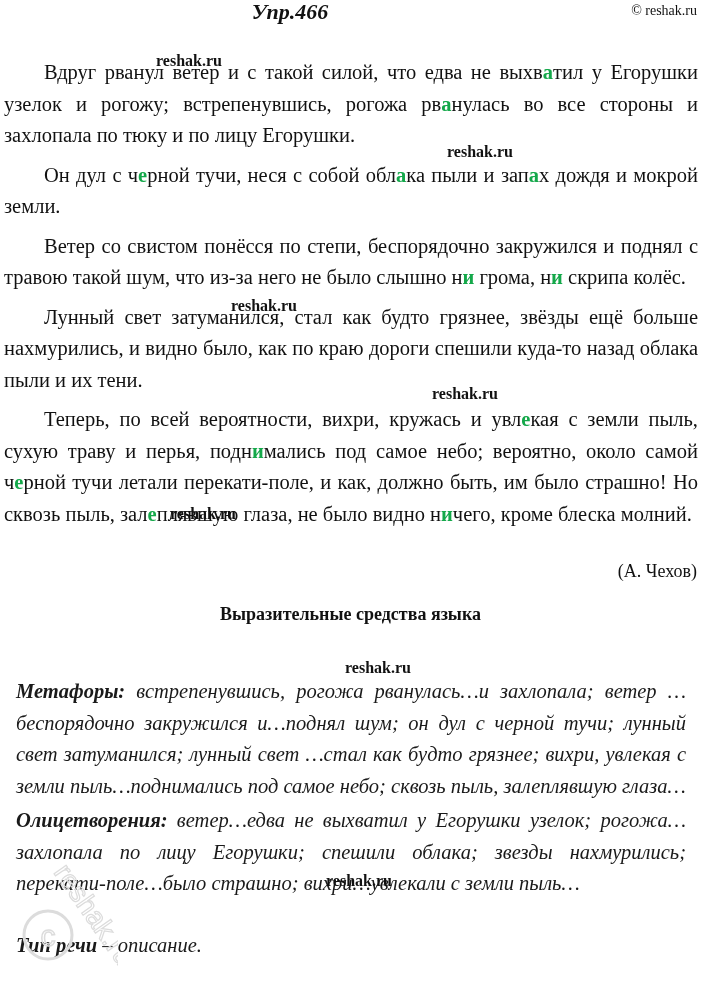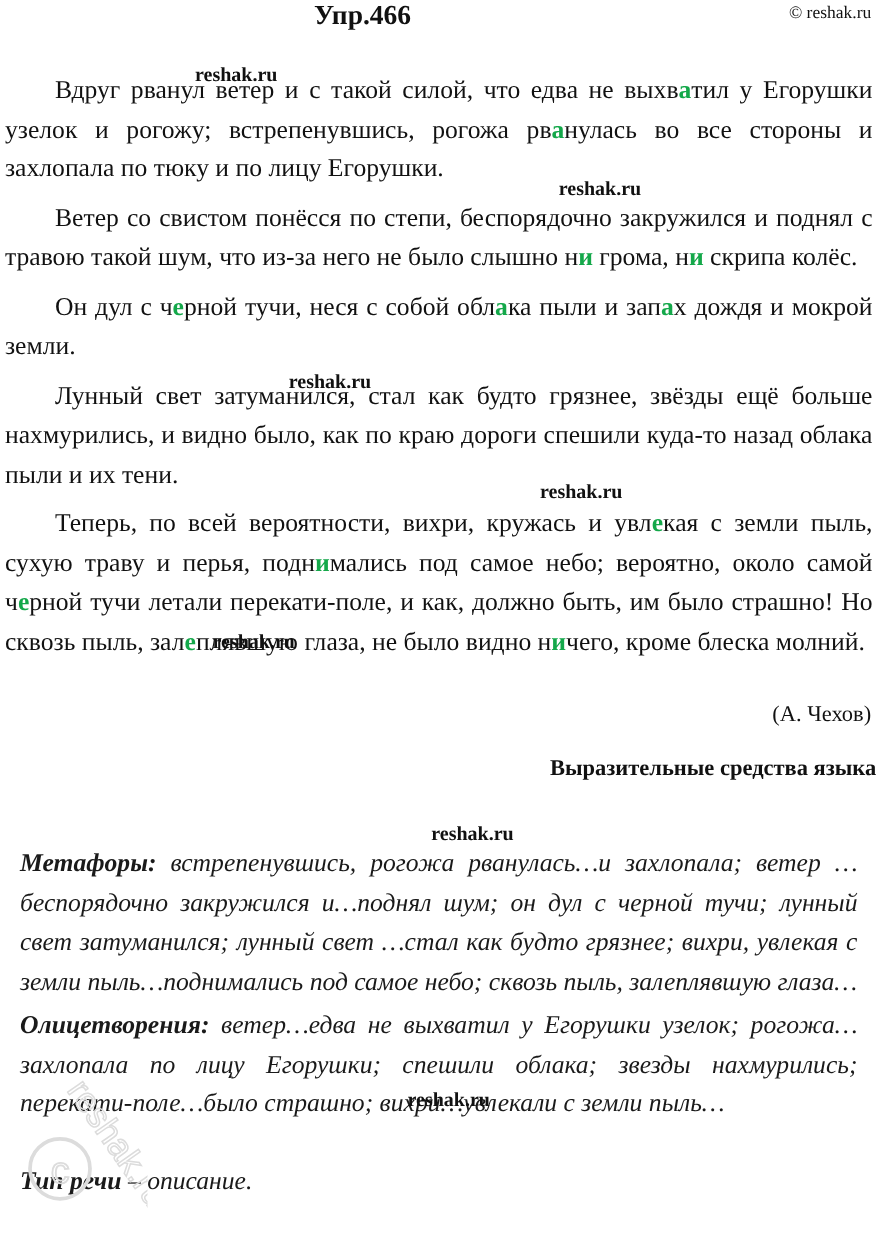--- a/index.html
+++ b/index.html
@@ -3,36 +3,36 @@
   <meta charset="utf-8">
   <style>
     html, body { margin: 0; padding: 0; background: #ffffff; }
     body {
       width: 701px; height: 994px; position: relative; overflow: hidden;
       font-family: "Liberation Serif", "DejaVu Serif", serif;
       color: #111111;
     }
     .title {
       position: absolute; top: 0; left: 0; width: 580px; text-align: center;
-      font-weight: bold; font-size: 22px; line-height: 26px;
+      font-weight: bold; font-style: italic; font-size: 22px; line-height: 26px;
       top: -1px;
     }
     .copyright {
       position: absolute; top: 0px; right: 4px; font-size: 14px; line-height: 22px;
     }
     .text {
       position: absolute; left: 4px; width: 694px;
       font-size: 20.5px; line-height: 31.5px; text-align: justify;
     }
     .para { margin: 0; text-indent: 40px; text-align: justify; }
     .para + .para { margin-top: 8px; }
     .hl { color: #14a84a; font-weight: bold; }
     .author { position: absolute; right: 4px; top: 556px; font-size: 18px; line-height: 30px; }
     .subtitle {
-      position: absolute; top: 602px; left: 0; width: 701px; text-align: right;
+      position: absolute; top: 602px; left: 0; width: 701px; text-align: center;
       font-weight: bold; font-size: 18px; line-height: 24px;
     }
     .analysis {
       position: absolute; left: 4px; width: 694px;
       font-style: italic; font-size: 20.5px; line-height: 31.5px; text-align: justify;
       color: #1a1a1a;
     }
     .analysis p { margin: 12px; text-align: justify; }
     .analysis .lbl { font-weight: bold; }
     .wm {
@@ -45,22 +45,22 @@
     }
   </style>
 </head>
 <body>
 
 <div class="title">Упр.466</div>
 <div class="copyright">© reshak.ru</div>
 
 <div class="text" id="text-block" style="top:57px;">
     <p class="para"><span>Вдруг рванул ветер и с такой силой, что едва не выхв</span><span class="hl">а</span><span>тил у Егорушки узелок и рогожу; встрепенувшись, рогожа рв</span><span class="hl">а</span><span>нулась во все стороны и захлопала по тюку и по лицу Егорушки.</span></p>
+    <p class="para"><span>Он дул с ч</span><span class="hl">е</span><span>рной тучи, неся с собой обл</span><span class="hl">а</span><span>ка пыли и зап</span><span class="hl">а</span><span>х дождя и мокрой земли.</span></p>
     <p class="para"><span>Ветер со свистом понёсся по степи, беспорядочно закружился и поднял с травою такой шум, что из-за него не было слышно н</span><span class="hl">и</span><span> грома, н</span><span class="hl">и</span><span> скрипа колёс.</span></p>
-    <p class="para"><span>Он дул с ч</span><span class="hl">е</span><span>рной тучи, неся с собой обл</span><span class="hl">а</span><span>ка пыли и зап</span><span class="hl">а</span><span>х дождя и мокрой земли.</span></p>
     <p class="para"><span>Лунный свет затуманился, стал как будто грязнее, звёзды ещё больше нахмурились, и видно было, как по краю дороги спешили куда-то назад облака пыли и их тени.</span></p>
     <p class="para"><span>Теперь, по всей вероятности, вихри, кружась и увл</span><span class="hl">е</span><span>кая с земли пыль, сухую траву и перья, подн</span><span class="hl">и</span><span>мались под самое небо; вероятно, около самой ч</span><span class="hl">е</span><span>рной тучи летали перекати-поле, и как, должно быть, им было страшно! Но сквозь пыль, зал</span><span class="hl">е</span><span>плявшую глаза, не было видно н</span><span class="hl">и</span><span>чего, кроме блеска молний.</span></p>
   </div>
 
 <div class="author">(А. Чехов)</div>
 
 <div class="subtitle">Выразительные средства языка</div>
 
 <div class="analysis" style="top:664px;">
   <p style="margin-bottom:0;">

